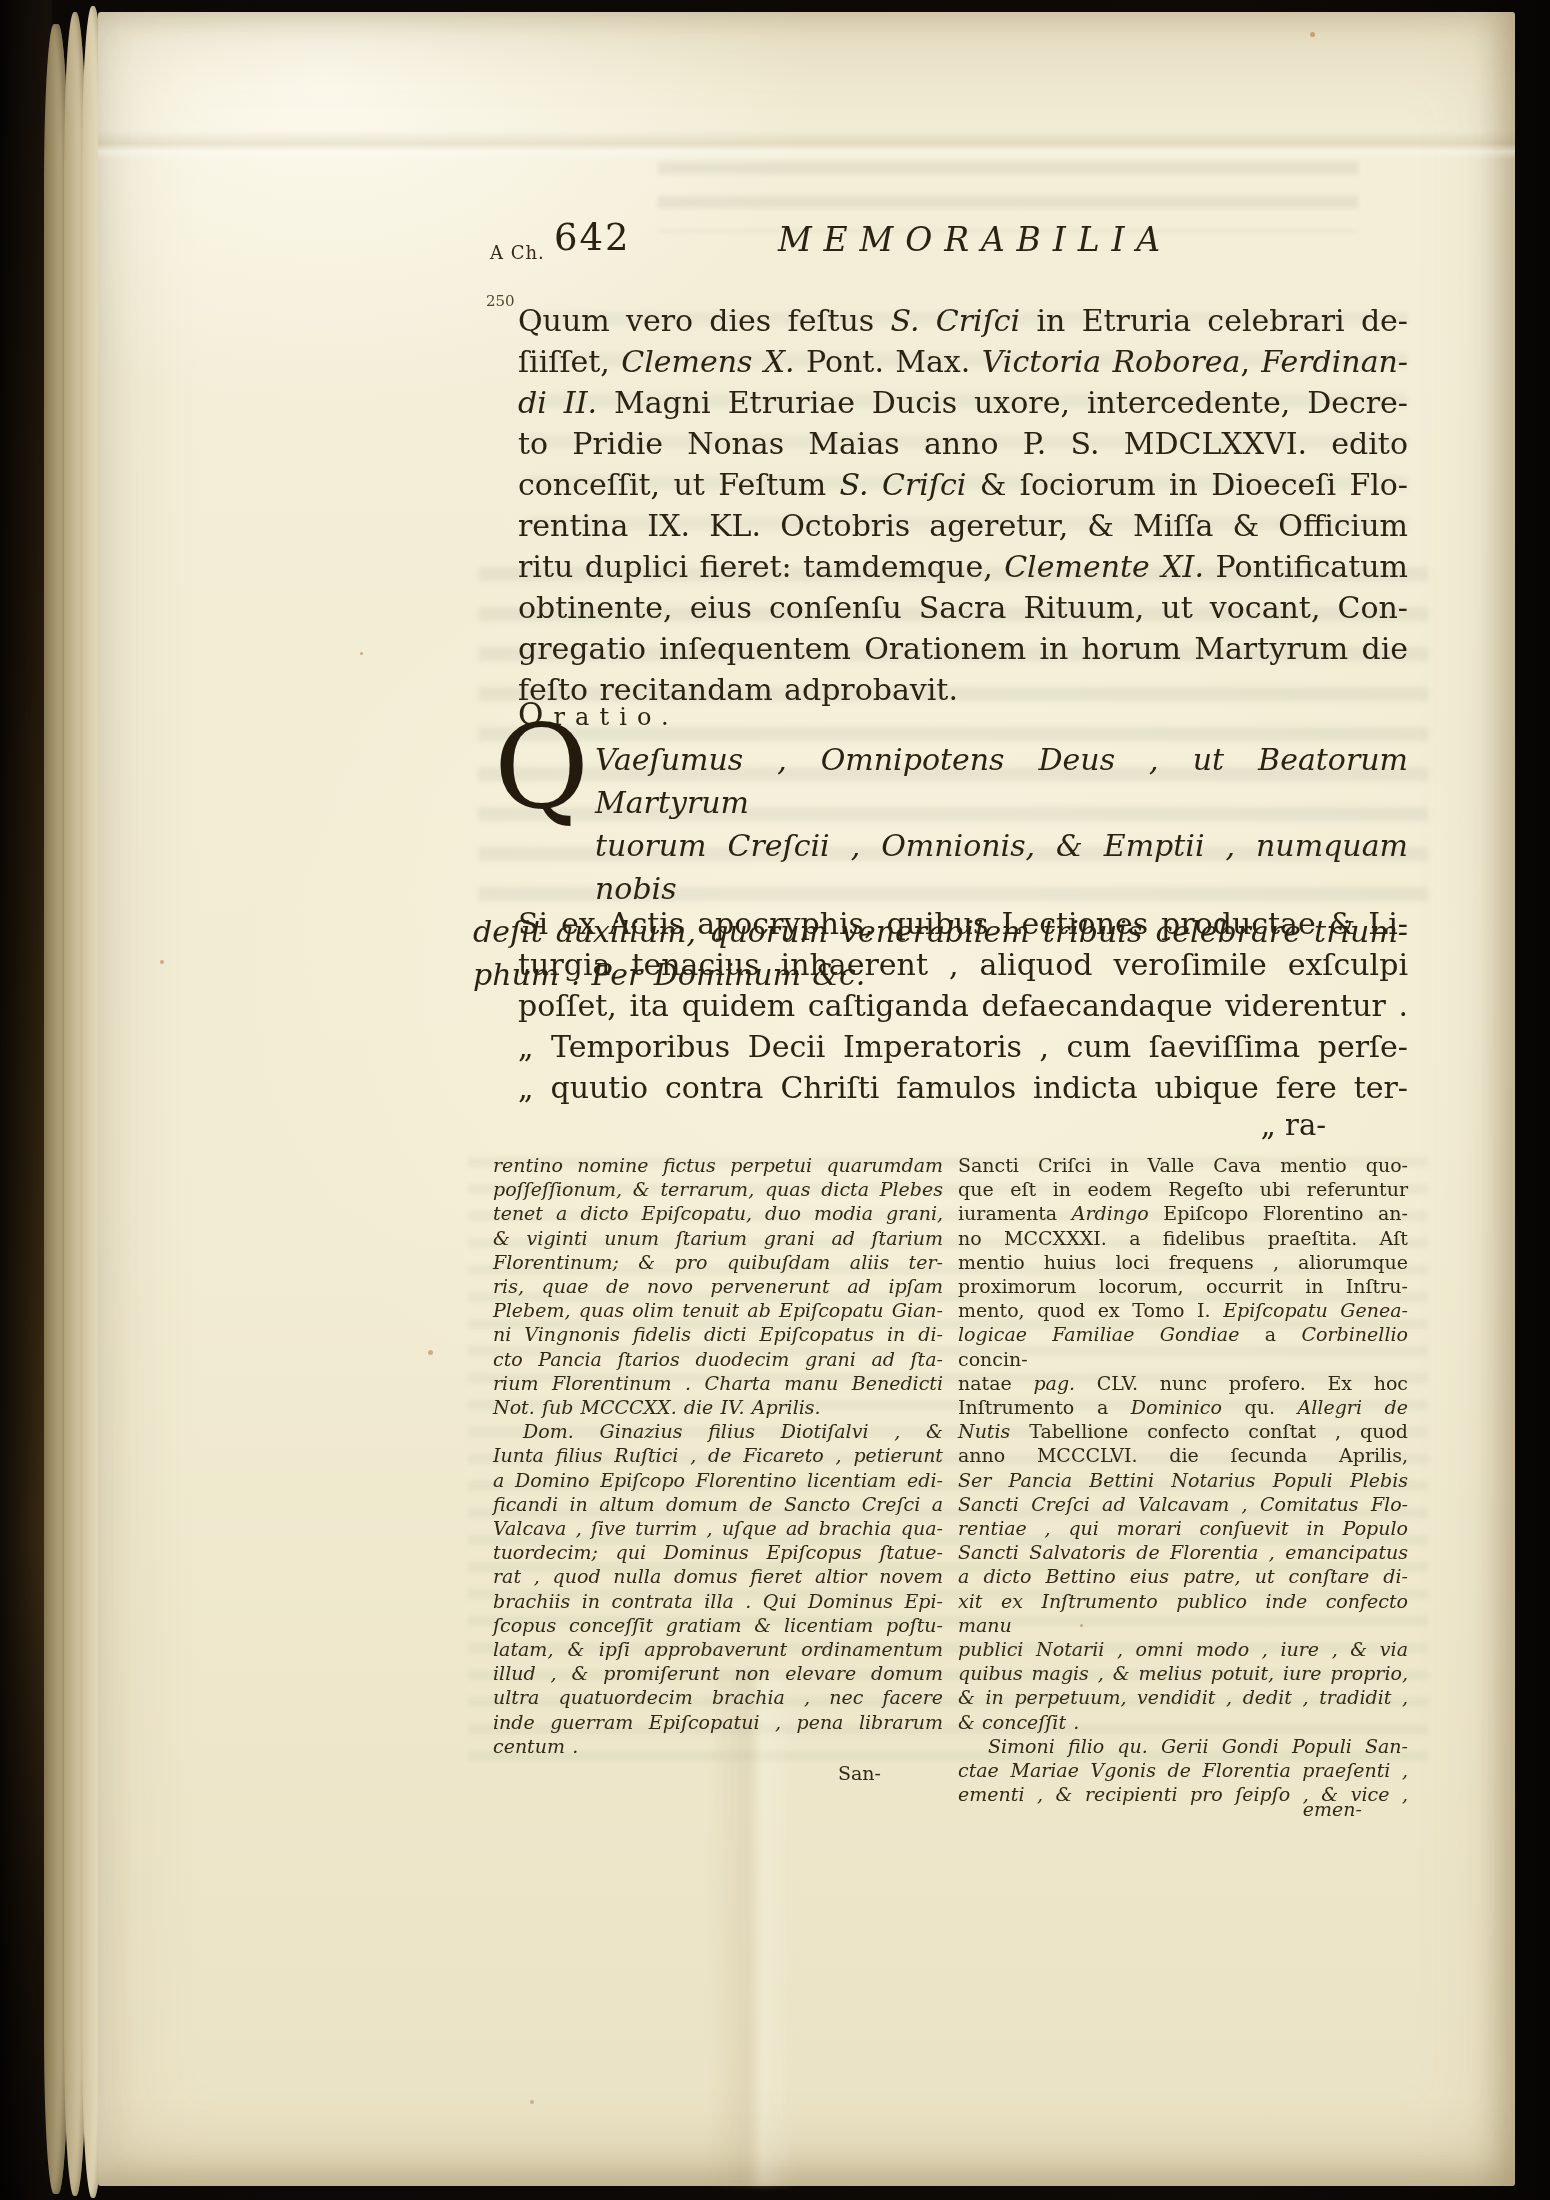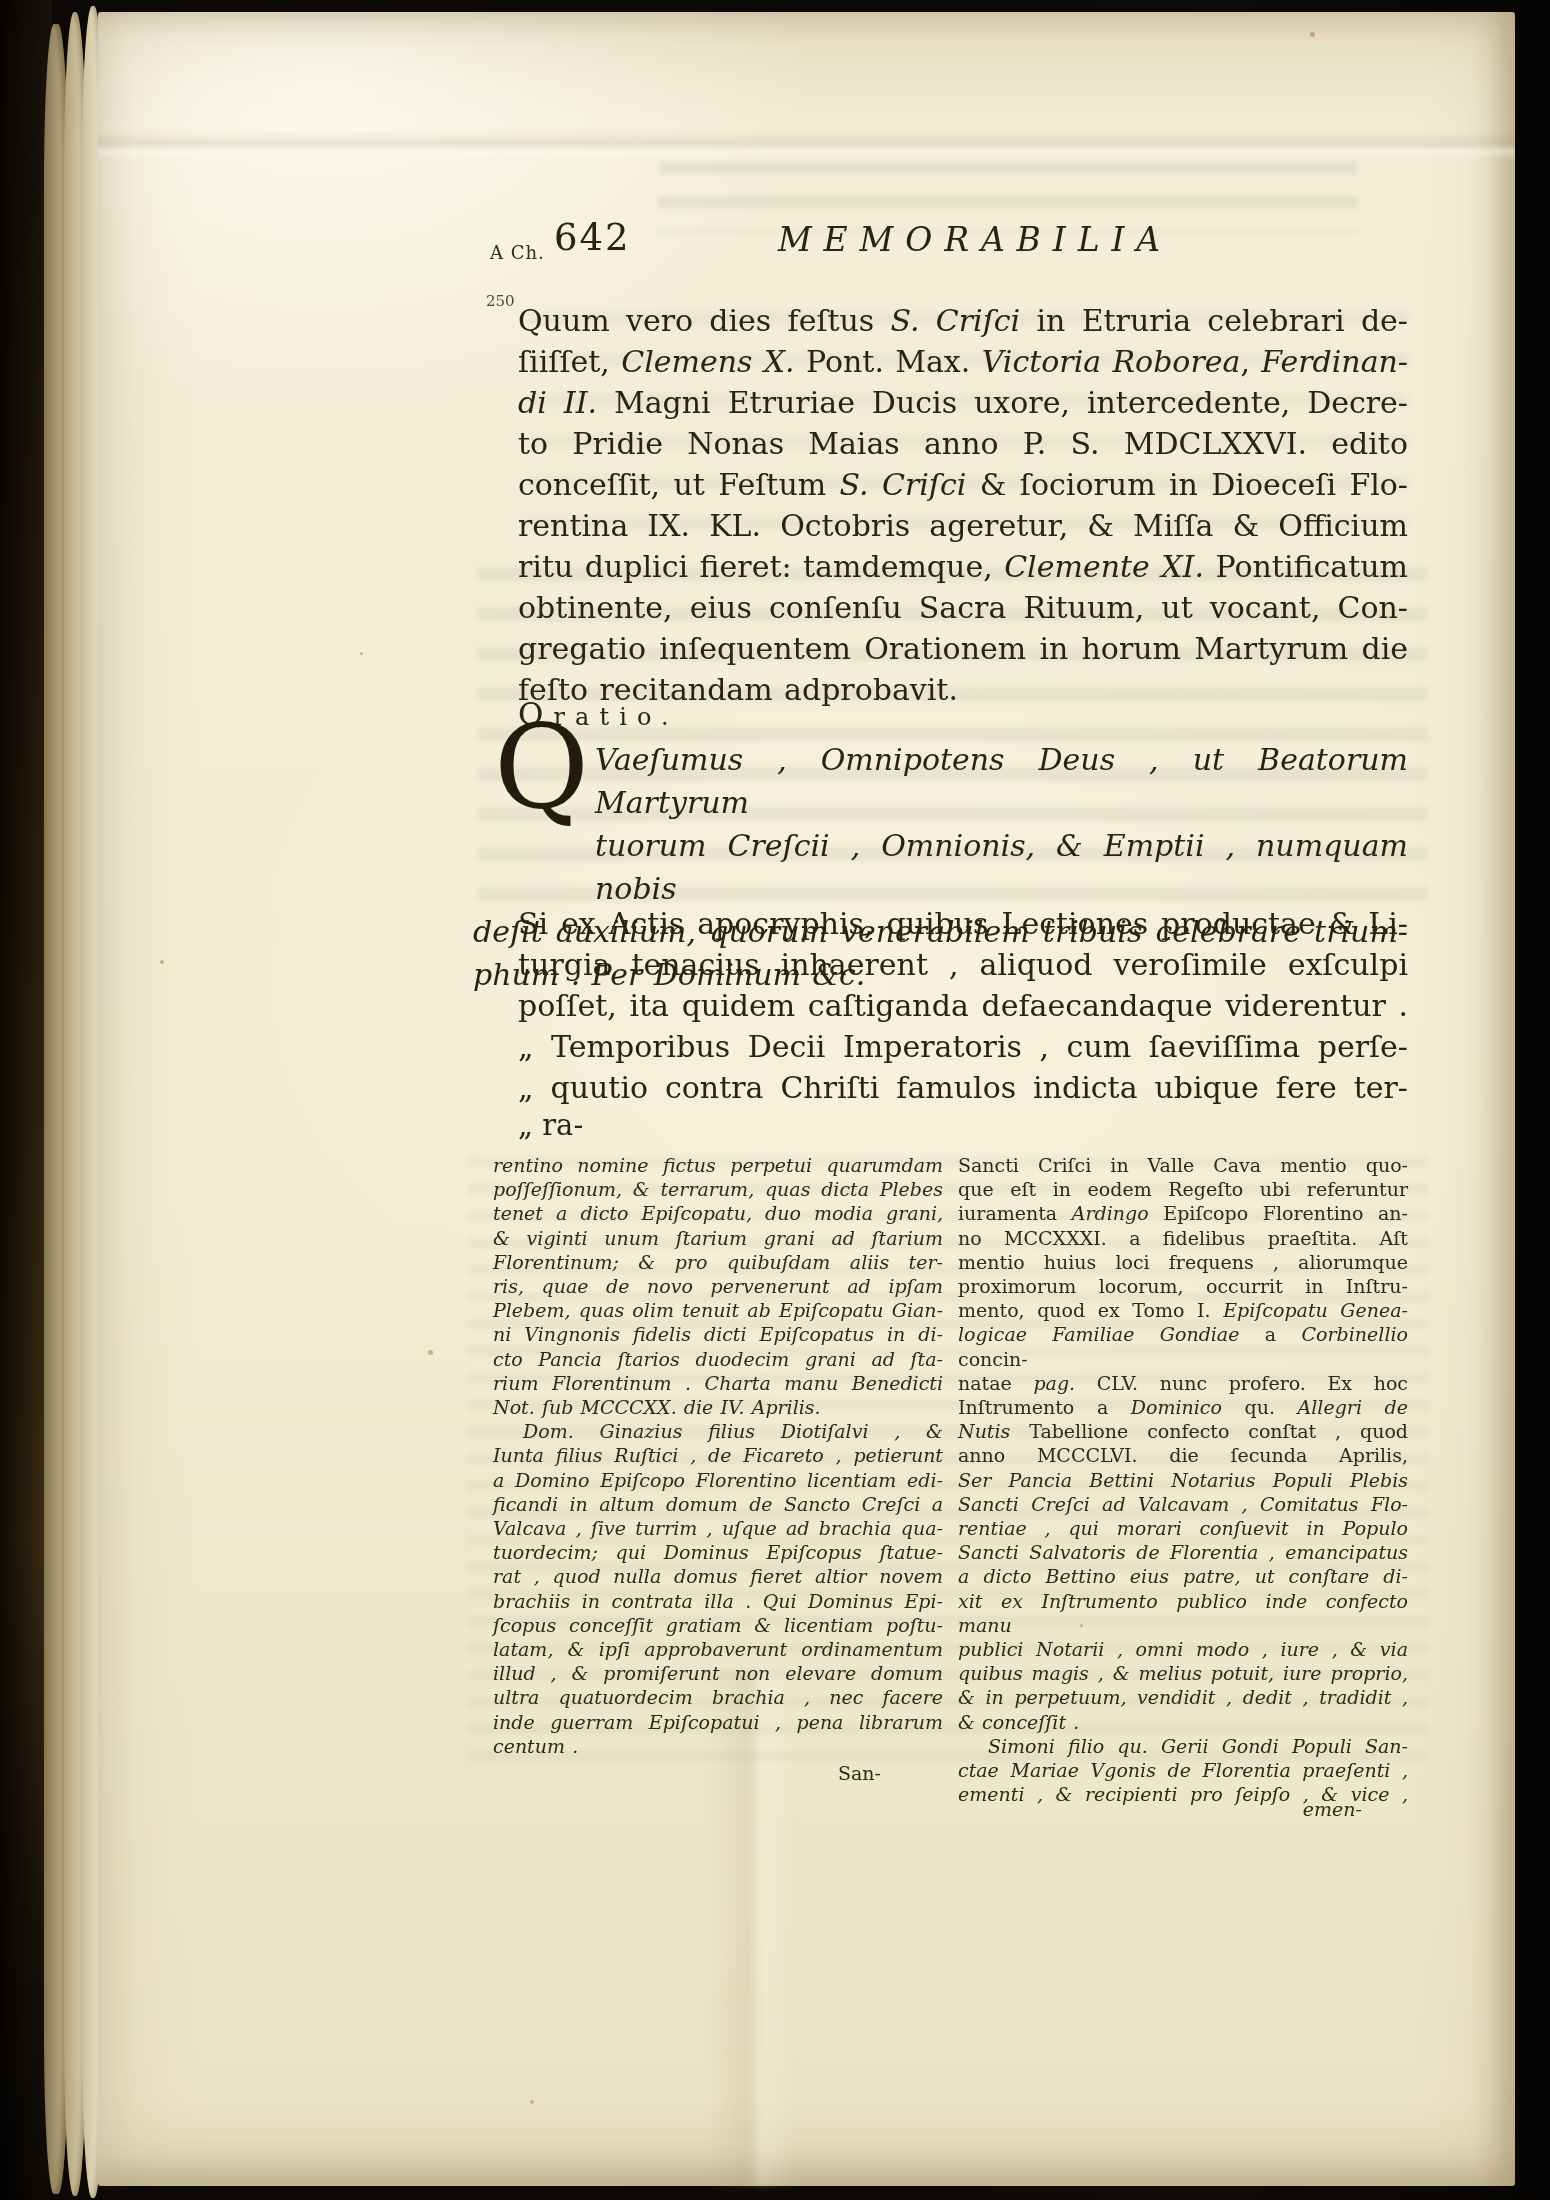--- a/index.html
+++ b/index.html
@@ -62,21 +62,21 @@
   .tline.padq{padding-left:122px;}
   .rm{font-style:normal;}
   .it{font-style:italic;}
   #para1{left:420px;top:288px;width:890px;font-size:30px;line-height:41px;color:#2b2213;}
   #oratio-heading{left:420px;top:684px;width:890px;text-align:left;font-size:24px;
     letter-spacing:.42em;color:#2b2213;}
   #oratio-heading::first-letter{font-size:31px;}
   #dropcap{left:396px;top:698px;font-size:116px;line-height:1;color:#241b0e;}
   #prayer{left:375px;top:726px;width:935px;font-size:30px;line-height:43px;color:#2b2213;}
   #para2{left:420px;top:891px;width:890px;font-size:30px;line-height:41px;color:#2b2213;}
-  #catchword-main{left:420px;top:1096px;width:890px;padding-right:82px;
+  #catchword-main{left:420px;top:1096px;width:890px;text-align:right;padding-right:82px;
     box-sizing:border-box;font-size:29px;color:#2b2213;}
   #fn-left{left:395px;top:1141px;width:450px;font-size:19px;line-height:24.2px;color:#322817;}
   #fn-right{left:860px;top:1141px;width:450px;font-size:19px;line-height:24.2px;color:#322817;}
   #catchword-left{left:395px;top:1750px;width:450px;text-align:right;padding-right:62px;
     box-sizing:border-box;font-size:19px;color:#322817;}
   #catchword-right{left:860px;top:1786px;width:450px;text-align:right;padding-right:46px;
     box-sizing:border-box;font-size:19px;font-style:italic;color:#322817;}
 </style>
 </head>
 <body>

